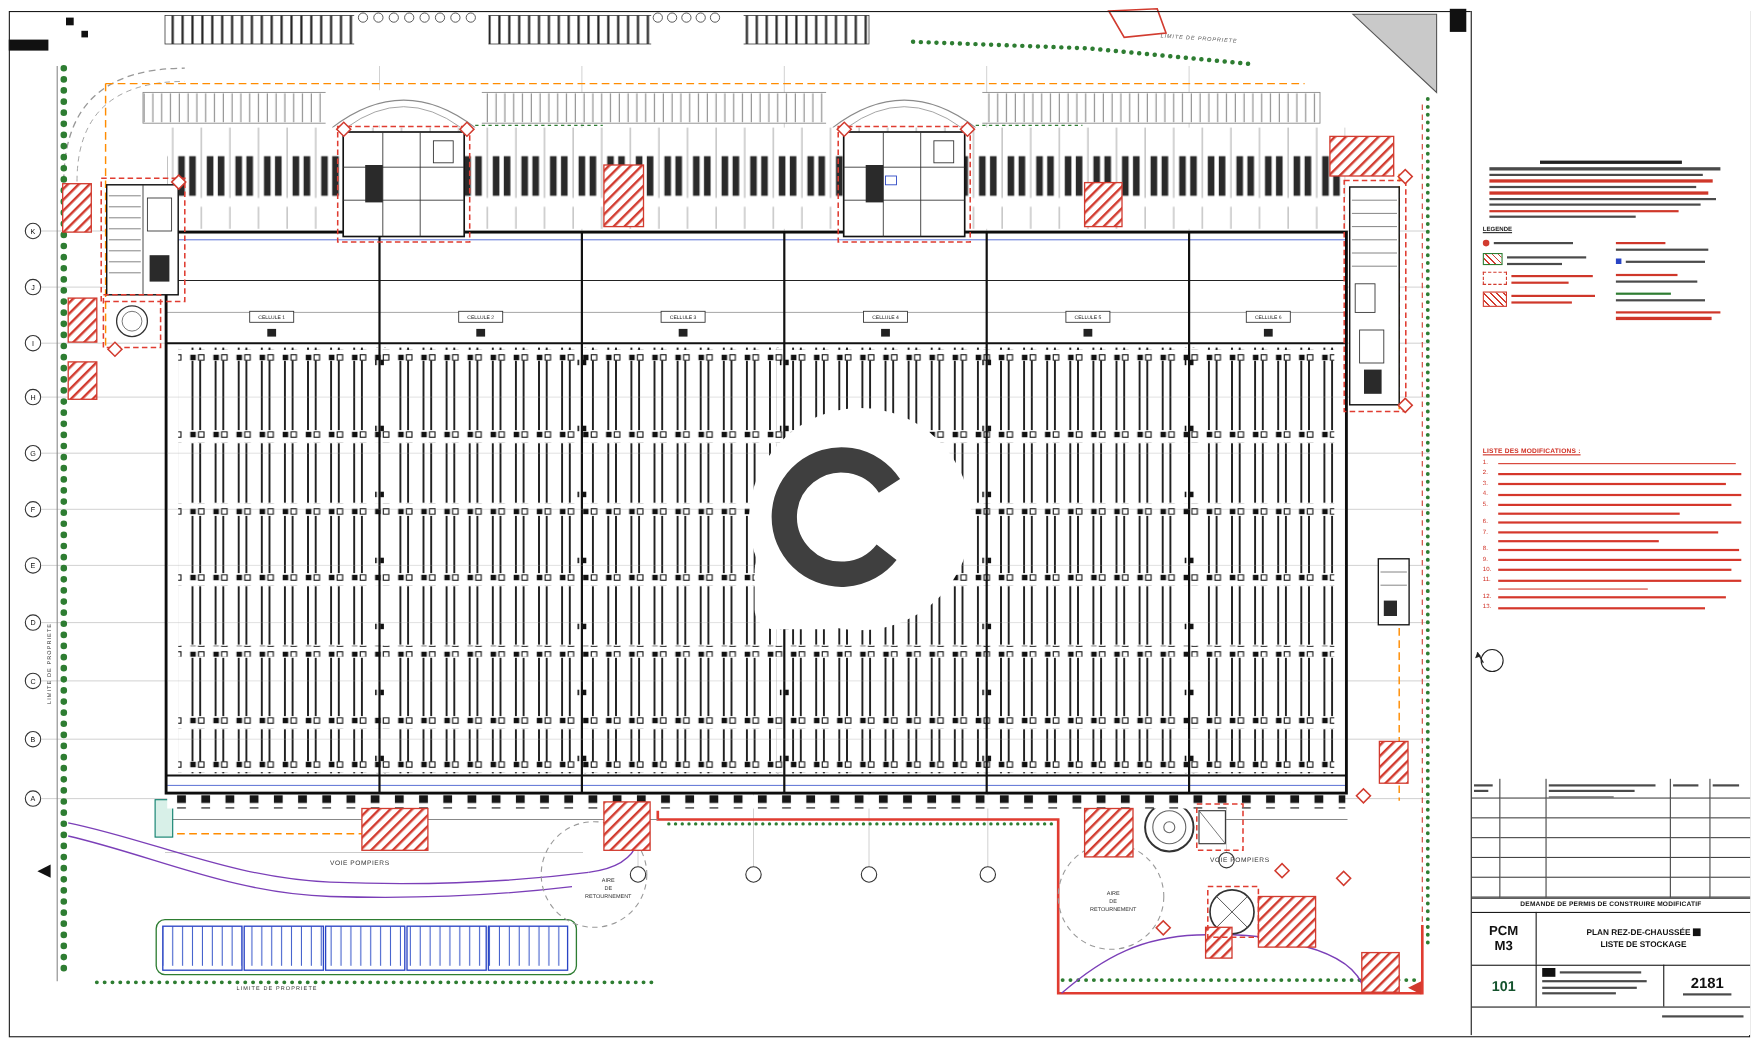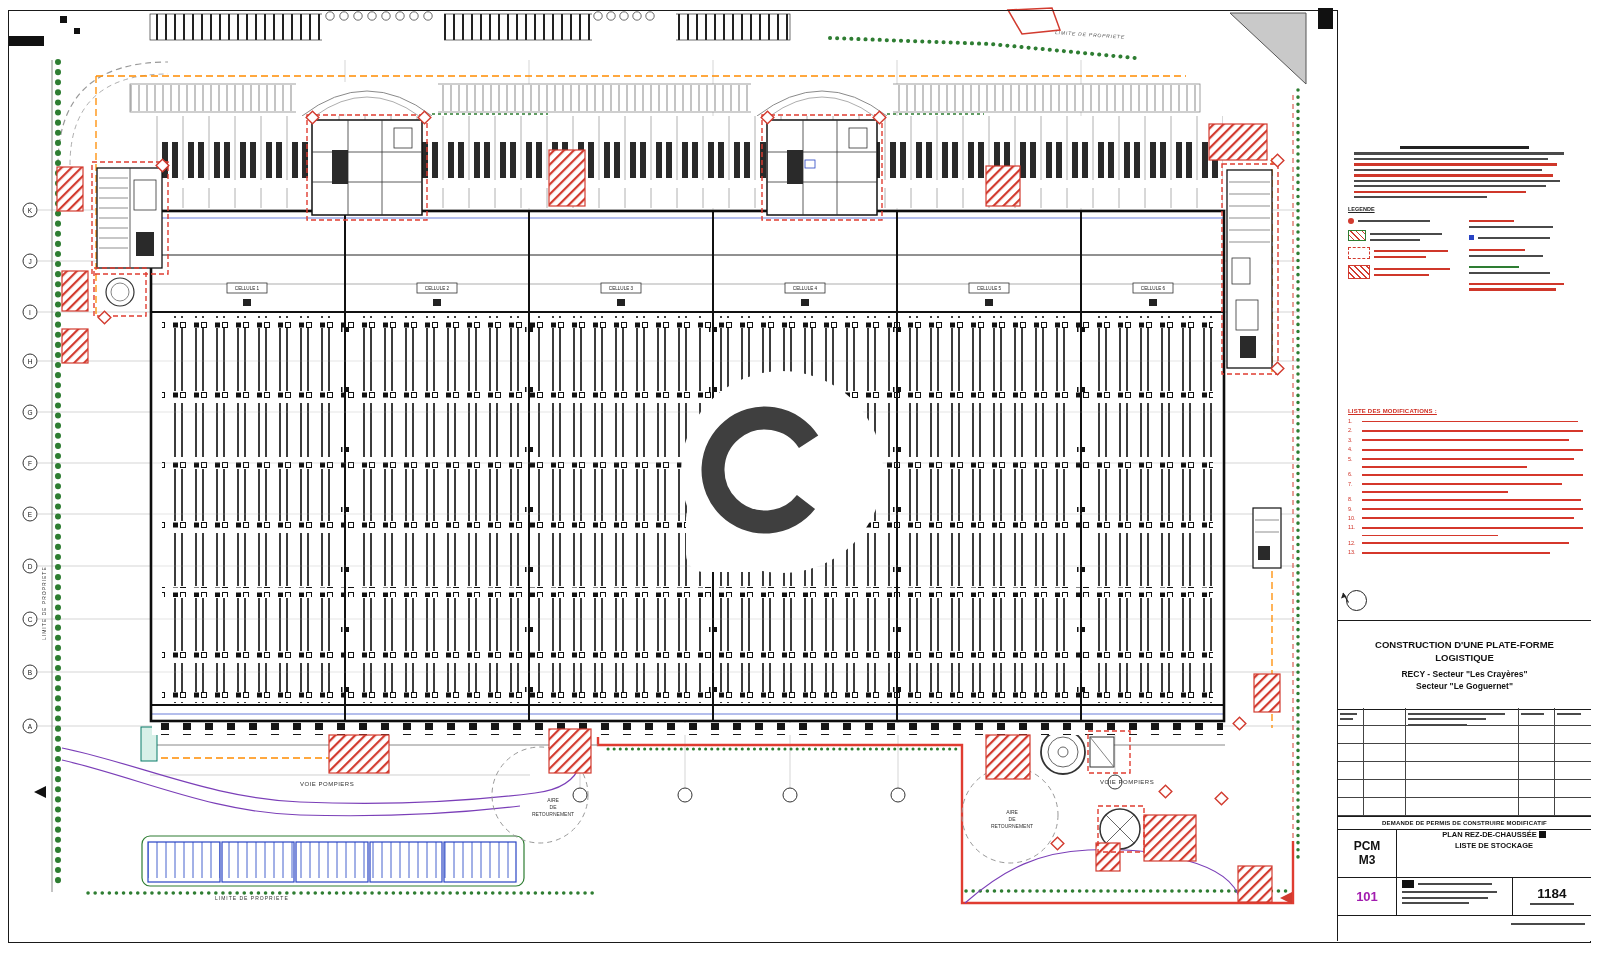--- a/index.html
+++ b/index.html
@@ -44,26 +44,26 @@
     border-bottom:1.2px solid #1a1a1a;}
   .rt{border-right:1px solid #444;border-bottom:1px solid #444;padding:1.5px 2px;overflow:hidden;}
   .rt:nth-child(5n){border-right:none;}
   .logo-box{width:26px;height:12px;margin:1px auto 0;
     background:linear-gradient(105deg,#111 42%,#fff 46%,#111 52%);}
   .permit-row{border-bottom:1.2px solid #1a1a1a;display:flex;align-items:center;justify-content:center;
     font-size:6px;font-weight:bold;color:#111;letter-spacing:.2px;}
   .plan-row{display:flex;border-bottom:1.2px solid #1a1a1a;}
   .code-box{width:58px;flex:none;border-right:1.2px solid #1a1a1a;display:flex;flex-direction:column;
     align-items:center;justify-content:center;font-weight:bold;font-size:12px;color:#111;line-height:14px;}
-  .plan-titles{flex:1;display:flex;flex-direction:column;align-items:center;}
+  .plan-titles{flex:1;display:flex;flex-direction:column;align-items:center;justify-content:center;}
   .plan-t{font-size:7.5px;font-weight:bold;color:#111;line-height:11px;display:flex;align-items:center;gap:2px;}
   .redact{display:inline-block;width:7px;height:7px;background:#111;}
   .bottom-row{display:flex;border-bottom:1.2px solid #1a1a1a;}
   .b-left{width:58px;flex:none;border-right:1.2px solid #1a1a1a;display:flex;align-items:center;
-    justify-content:center;font-size:13px;font-weight:bold;color:#a21caf;}
+    justify-content:center;font-size:13px;font-weight:bold;color:#14532d;}
   .b-mid{flex:1;border-right:1.2px solid #1a1a1a;padding:3px 5px;}
   .b-mid .row1{display:flex;align-items:center;gap:4px;}
   .mini-logo{width:12px;height:8px;background:#111;flex:none;}
   .b-right{width:78px;flex:none;display:flex;flex-direction:column;align-items:center;justify-content:center;gap:3px;}
   .b-num{font-size:13.5px;font-weight:bold;color:#111;line-height:13px;}
   .corner-mark{position:absolute;left:1318px;top:8px;width:15px;height:21px;background:#111;}
   .north-wrap{width:19px;height:19px;border:1.5px solid #222;border-radius:50%;
     display:flex;align-items:center;justify-content:center;margin-left:8px;}
 </style>
 </head>
@@ -634,26 +634,20 @@
 
   <div class="abs" style="top:580px;">
     <div class="north-wrap">
       <svg width="15" height="15">
         <line x1="10.5" y1="12.5" x2="5" y2="3" stroke="#222" stroke-width="1.2"></line>
         <polygon points="5,3 3,8.5 8.5,6.5" fill="#222"></polygon>
       </svg>
     </div>
   </div>
 
-  <div class="abs title-box" style="top:610px;height:88px;">
-    <div class="tb-l1">CONSTRUCTION D'UNE PLATE-FORME</div>
-    <div class="tb-l1">LOGISTIQUE</div>
-    <div class="tb-l3">RECY - Secteur "Les Crayères"</div>
-    <div class="tb-l4">Secteur "Le Goguernet"</div>
-  </div>
 
   <div class="abs rev-table" style="top:698px;">
     <div class="rt">
           <span class="bar" style="width:80%"></span>
           <span class="bar" style="width:60%"></span>
         </div>
     <div class="rt"><span class="logo-box"></span></div>
     <div class="rt">
           <span class="bar" style="width:90%"></span>
           <span class="bar" style="width:72%"></span>
@@ -717,21 +711,21 @@
     <div class="b-mid">
       <div class="row1">
             <span class="mini-logo"></span>
             <span class="bar" style="width:70%;margin:0;"></span>
           </div>
       <span class="bar" style="width:90%"></span>
       <span class="bar" style="width:82%"></span>
       <span class="bar" style="width:64%"></span>
     </div>
     <div class="b-right">
-      <span class="b-num">1184</span>
+      <span class="b-num">2181</span>
       <span class="bar ctr" style="width:56%;margin-top:0;"></span>
     </div>
   </div>
 
   <div class="abs" style="top:910px;left:0;right:6px;">
     <span class="bar" style="width:30%;margin-left:auto;margin-right:0;"></span>
   </div>
 </div>
 
 </div>

